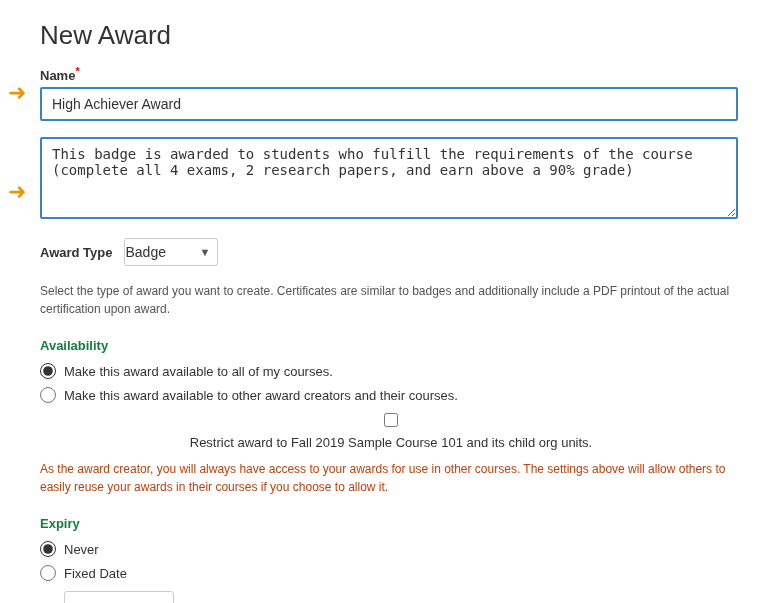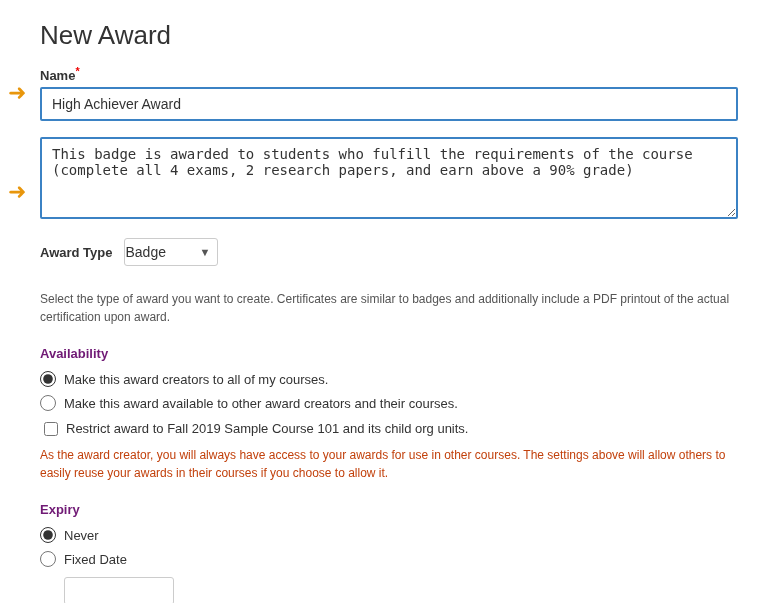--- a/index.html
+++ b/index.html
@@ -49,21 +49,21 @@
       outline: none;
     }
     textarea.text-input {
       resize: vertical;
       min-height: 80px;
     }
     .award-type-row {
       display: flex;
       align-items: center;
       gap: 12px;
-      margin-bottom: 24px;
+      margin-bottom: 16px;
     }
     .award-type-label {
       font-size: 13px;
       font-weight: 600;
       color: #333;
     }
     .select-wrapper {
       position: relative;
       display: inline-block;
     }
@@ -89,21 +89,21 @@
     }
     .help-text {
       font-size: 12px;
       color: #555;
       margin-bottom: 18px;
       line-height: 1.5;
     }
     .section-title {
       font-size: 13px;
       font-weight: 700;
-      color: #701a75;
+      color: #15803d;
       margin-bottom: 10px;
     }
     .radio-group {
       display: flex;
       flex-direction: column;
       gap: 8px;
       margin-bottom: 10px;
     }
     .radio-item {
       display: flex;
@@ -126,20 +126,21 @@
       color: #333;
       margin-bottom: 10px;
     }
     .checkbox-item input[type="checkbox"] {
       width: 14px;
       height: 14px;
       cursor: pointer;
     }
     .indent {
       padding-left: 4px;
+      flex-direction: column;
     }
     .note-text {
       font-size: 12px;
       color: #c2410c;
       line-height: 1.5;
       margin-bottom: 20px;
     }
     .section-block {
       margin-bottom: 20px;
     }
@@ -190,21 +191,21 @@
       </div>
     </div>
     <p class="help-text">Select the type of award you want to create. Certificates are similar to badges and additionally include a PDF printout of the actual certification upon award.</p>
   </div>
 
   <div class="section-block">
     <div class="section-title">Availability</div>
     <div class="radio-group">
       <label class="radio-item">
         <input type="radio" name="availability" checked="" style="">
-        <span>Make this award creators to all of my courses.</span>
+        <span>Make this award available to all of my courses.</span>
       </label>
       <label class="radio-item">
         <input type="radio" name="availability" style="">
         <span>Make this award available to other award creators and their courses.</span>
       </label>
     </div>
     <label class="checkbox-item indent">
       <input type="checkbox" style="">
       <span>Restrict award to Fall 2019 Sample Course 101 and its child org units.</span>
     </label>

